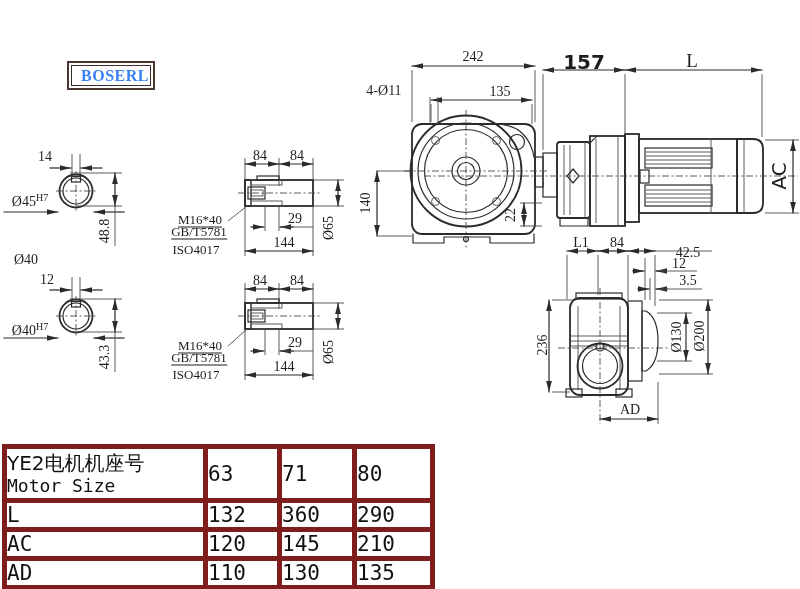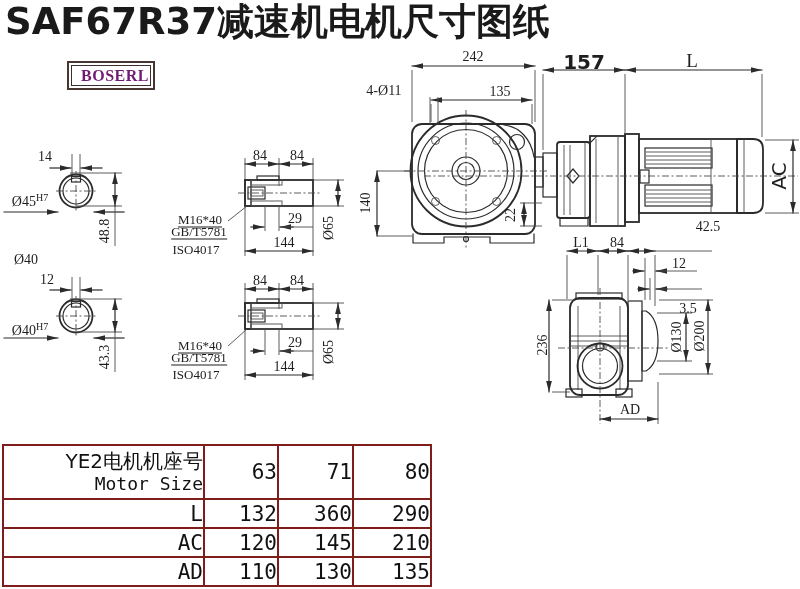--- a/index.html
+++ b/index.html
@@ -4,43 +4,42 @@
 <style>
   html,body{margin:0;padding:0;background:#fff;}
   .page{position:relative;width:800px;height:589px;background:#ffffff;overflow:hidden;
         font-family:"Liberation Serif",serif;}
   .title{position:absolute;left:5px;top:2px;font:700 37px "DejaVu Sans","Liberation Sans",sans-serif;
          color:#1a1a1a;white-space:nowrap;line-height:1.1;}
   .logo{position:absolute;left:67px;top:61px;width:88px;height:29px;box-sizing:border-box;
         border:2px solid #4a3631;background:#fff;padding:2px;}
   .logo-inner{width:100%;height:100%;box-sizing:border-box;border:1px solid #3c2e2e;
         display:flex;align-items:center;justify-content:center;
-        font:700 16px "Liberation Serif",serif;color:#701a75;letter-spacing:.5px;padding-left:8px;}
+        font:700 16px "Liberation Serif",serif;color:#3b82f6;letter-spacing:.5px;padding-left:8px;}
   .lbl{position:absolute;font:14px "Liberation Serif",serif;color:#1e1e1e;white-space:nowrap;
        line-height:1;transform:translate(-50%,-50%);}
   .lbl.rot{transform:translate(-50%,-50%) rotate(-90deg);}
   .lbl.sm{font-size:13px;}
   .lbl.bold{font:700 20px "DejaVu Sans","Liberation Sans",sans-serif;text-align:center;}
   .lbl.big{font-size:19px;}
   .lbl.bigsans{font:20px "DejaVu Sans","Liberation Sans",sans-serif;}
   .lbl.und{border-bottom:1.2px solid #1e1e1e;padding-bottom:1px;}
   .lbl sup{font-size:10px;vertical-align:super;}
   .tbl{position:absolute;left:2px;top:444px;width:428px;height:143px;border-collapse:collapse;
        table-layout:fixed;color:#111;background:#fff;}
-  .tbl td{border:2px solid #7f1d1d;text-align:right;vertical-align:middle;padding:0;
+  .tbl td{border:5px solid #7f1d1d;text-align:left;vertical-align:middle;padding:0;
        font:21px "DejaVu Sans Mono","Liberation Mono",monospace;}
   .tbl .hd1{font:20px "DejaVu Sans","Liberation Sans",sans-serif;line-height:1.2;}
   .tbl .hd2{font:18px "DejaVu Sans Mono","Liberation Mono",monospace;line-height:1.2;}
 </style>
 </head>
 <body>
 
 <div class="page">
 
-  <div class="title">SAF67R37减速机电机尺寸图纸</div>
 
   <div class="logo">
     <div class="logo-inner">BOSERL</div>
   </div>
 
   <svg style="position:absolute;left:0;top:0" width="800" height="589" viewBox="0 0 800 589">
     <defs>
       <marker id="arr" viewBox="0 0 10 6" refX="10" refY="3" markerWidth="11" markerHeight="7" markerUnits="userSpaceOnUse" orient="auto-start-reverse">
         <path d="M0,0.4 L10,3 L0,5.6 z" fill="#2b2b2b"></path>
       </marker>
@@ -304,23 +303,23 @@
       <span class="lbl" style="left: 473px; top: 57px;"><span>242</span></span>
       <span class="lbl" style="left: 384px; top: 91px;"><span>4-Ø11</span></span>
       <span class="lbl" style="left: 500px; top: 92px;"><span>135</span></span>
       <span class="lbl rot" style="left: 366px; top: 203px;"><span>140</span></span>
       <span class="lbl rot" style="left: 511px; top: 215px;"><span>22</span></span>
       <span class="lbl bold" style="left: 584px; top: 62px;"><span>157</span></span>
       <span class="lbl big" style="left: 692px; top: 60px;"><span>L</span></span>
       <span class="lbl bigsans rot" style="left: 779px; top: 176px;"><span>AC</span></span>
       <span class="lbl" style="left: 581px; top: 243px;"><span>L1</span></span>
       <span class="lbl" style="left: 617px; top: 243px;"><span>84</span></span>
-      <span class="lbl" style="left: 688px; top: 227px; margin-left: 20px;"><span>42.5</span></span>
+      <span class="lbl" style="left: 688px; top: 253px;"><span>42.5</span></span>
       <span class="lbl" style="left: 679px; top: 264px;"><span>12</span></span>
-      <span class="lbl" style="left: 688px; top: 281px; margin-top: 28px;"><span>3.5</span></span>
+      <span class="lbl" style="left: 688px; top: 281px;"><span>3.5</span></span>
       <span class="lbl rot" style="left: 543px; top: 345px;"><span>236</span></span>
       <span class="lbl rot" style="left: 677px; top: 337px;"><span>Ø130</span></span>
       <span class="lbl rot" style="left: 700px; top: 336px;"><span>Ø200</span></span>
       <span class="lbl" style="left: 630px; top: 410px;"><span>AD</span></span>
     </div>
 
   <table class="tbl">
     <colgroup>
         <col style="width:201px">
         <col style="width:74px">

